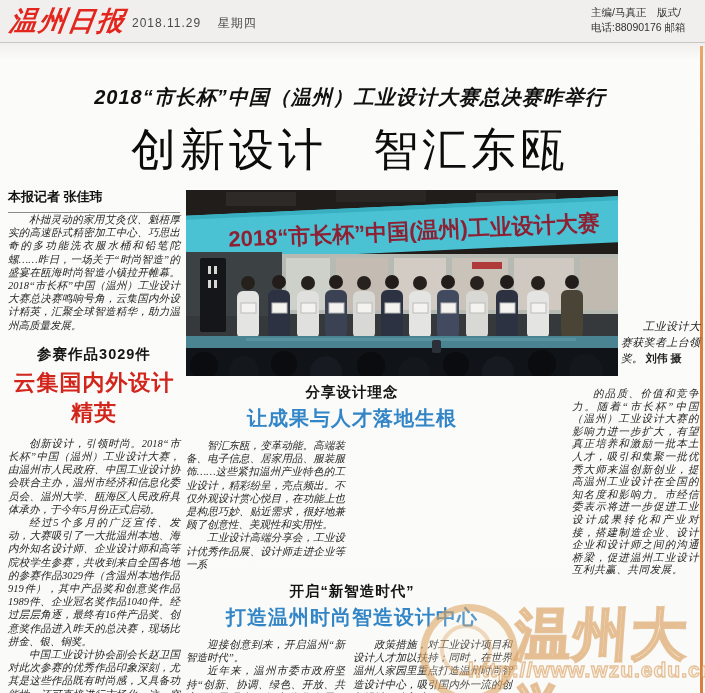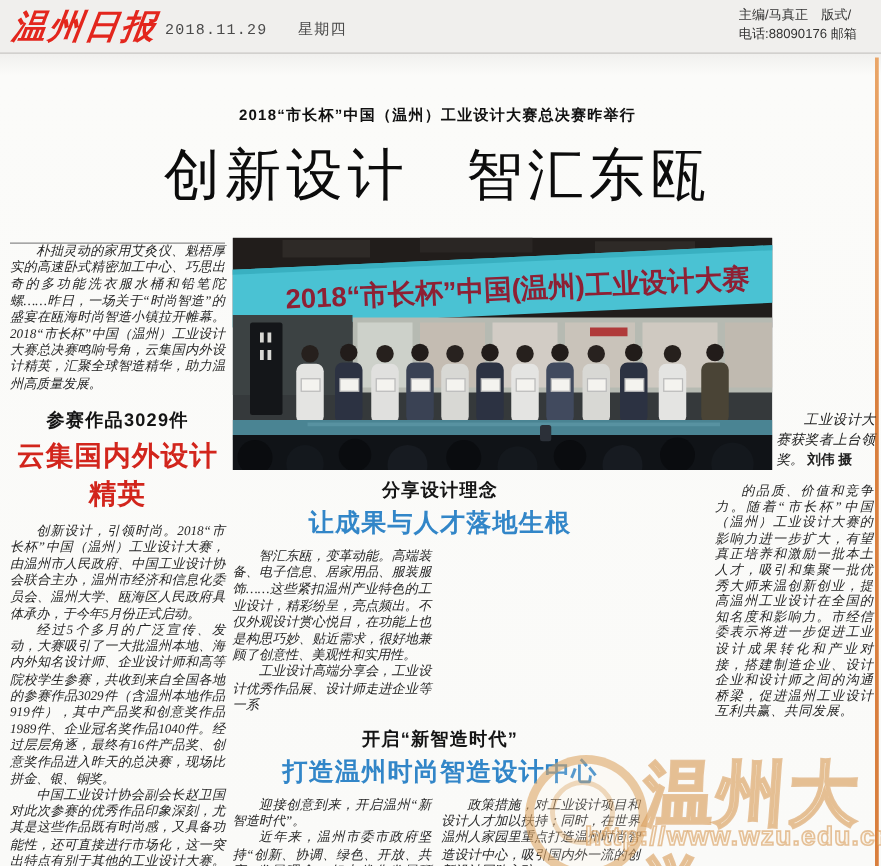--- a/index.html
+++ b/index.html
@@ -9,53 +9,53 @@
     font-family:"Liberation Serif",serif;color:#222;
   }
   
   .logo{
     position:absolute;left:10px;top:3px;font-size:27px;font-weight:bold;font-style:italic;
     color:#e3261d;letter-spacing:2px;transform:skewX(-8deg);
     font-family:"Liberation Serif",serif;
   }
   .dateline{
     position:absolute;left:132px;top:15px;font-size:12px;color:#4a4a4a;letter-spacing:1px;
-    font-family:Liberation Mono, monospace;
+    font-family:Liberation Sans, sans-serif;
   }
   .mast-info{
     position:absolute;left:591px;top:5px;font-size:10.5px;line-height:15px;color:#333;
     white-space:nowrap;font-family:"Liberation Sans",sans-serif;
   }
   .mast-rule{position:absolute;left:0;top:42px;width:705px;height:1px;background:#c8c6c3;}
   .right-border{
     position:absolute;top:46px;right:2px;width:3px;height:647px;
     background:linear-gradient(180deg,#eaa668,#d97f3e 40%,#d97f3e);
   }
   
   .headline{position:absolute;left:50px;top:84px;width:600px;text-align:center;
     font-family:"Liberation Sans",sans-serif;}
-  .hl-kicker{font-size:12px;font-weight:bold;color:#101010;letter-spacing:1px;}
+  .hl-kicker{font-size:20px;font-weight:bold;color:#101010;letter-spacing:1px;font-style:italic;}
   .hl-title{margin-top:9px;font-size:45px;font-weight:400;color:#0c0c0c;letter-spacing:4px;}
   .hl-title .gap{display:inline-block;width:46px;}
   
   .col-left{position:absolute;left:8px;top:188px;width:172px;}
   .byline{font-size:13px;font-weight:bold;color:#111;font-family:"Liberation Sans",sans-serif;}
   .byline-rule{margin-top:6px;height:1px;background:#8a8a8a;}
   p.body{margin:0;font-size:10.5px;line-height:13.2px;text-align:justify;text-indent:2em;
     color:#262626;font-style:italic;}
   .intro{margin-top:9px;}
   .sec-head{ text-align:center;font-family:"Liberation Sans",sans-serif;}
   .sec1-head{margin:13px 0 9px;}
   .sk{font-size:14.5px;font-weight:bold;color:#141414;letter-spacing:1px;}
   .sec1-title{margin-top:4px;font-size:22px;font-weight:900;color:#d2251c;letter-spacing:1px;}
   
   .photo{position:absolute;left:186px;top:190px;width:432px;height:186px;overflow:hidden;
     background:#2a2developed;}
   .photo svg{display:block;}
-  .caption{position:absolute;left:621px;top:328px;width:79px;font-size:11px;line-height:16px;
+  .caption{position:absolute;left:621px;top:318px;width:79px;font-size:11px;line-height:16px;
     text-align:justify;text-indent:2em;color:#222;font-style:italic;}
   .credit{font-style:normal;font-weight:bold;white-space:nowrap;}
   
   .mid{position:absolute;left:186px;top:383px;width:332px;}
   .sec2-title{margin-top:3px;font-size:20px;font-weight:900;color:#3286c8;letter-spacing:1px;}
   .cols{display:flex;gap:8px;margin-top:7px;}
   .colx{width:159px;}
   .noindent{text-indent:0;}
   .sec3-head{margin-top:11px;}
   
@@ -95,20 +95,21 @@
   <div class="right-border"></div>
 
   <div class="headline">
     <div class="hl-kicker">2018“市长杯”中国（温州）工业设计大赛总决赛昨举行</div>
     <div class="hl-title">
       <span>创新设计</span><span class="gap"></span><span>智汇东瓯</span>
     </div>
   </div>
 
   <div class="col-left">
+    <div class="byline">本报记者 张佳玮</div>
     <div class="byline-rule"></div>
     <p class="body intro">朴拙灵动的家用艾灸仪、魁梧厚实的高速卧式精密加工中心、巧思出奇的多功能洗衣服水桶和铅笔陀螺……昨日，一场关于“时尚智造”的盛宴在瓯海时尚智造小镇拉开帷幕。2018“市长杯”中国（温州）工业设计大赛总决赛鸣响号角，云集国内外设计精英，汇聚全球智造精华，助力温州高质量发展。</p>
     <div class="sec-head sec1-head">
       <div class="sk">参赛作品3029件</div>
       <div class="sec1-title">云集国内外设计精英</div>
     </div>
     <p class="body">创新设计，引领时尚。2018“市长杯”中国（温州）工业设计大赛，由温州市人民政府、中国工业设计协会联合主办，温州市经济和信息化委员会、温州大学、瓯海区人民政府具体承办，于今年5月份正式启动。</p>
     <p class="body">经过5个多月的广泛宣传、发动，大赛吸引了一大批温州本地、海内外知名设计师、企业设计师和高等院校学生参赛，共收到来自全国各地的参赛作品3029件（含温州本地作品919件），其中产品奖和创意奖作品1989件、企业冠名奖作品1040件。经过层层角逐，最终有16件产品奖、创意奖作品进入昨天的总决赛，现场比拼金、银、铜奖。</p>
     <p class="body">中国工业设计协会副会长赵卫国对此次参赛的优秀作品印象深刻，尤其是这些作品既有时尚感，又具备功能性，还可直接进行市场化，这一突出特点有别于其他的工业设计大赛。他说：“今年来自企业和独立设计师的参赛数量明显增多，尤其是本地企业数量以及参赛热情明显提升，充分体现了温州产业集群鲜明的特点。”</p>
   </div>

